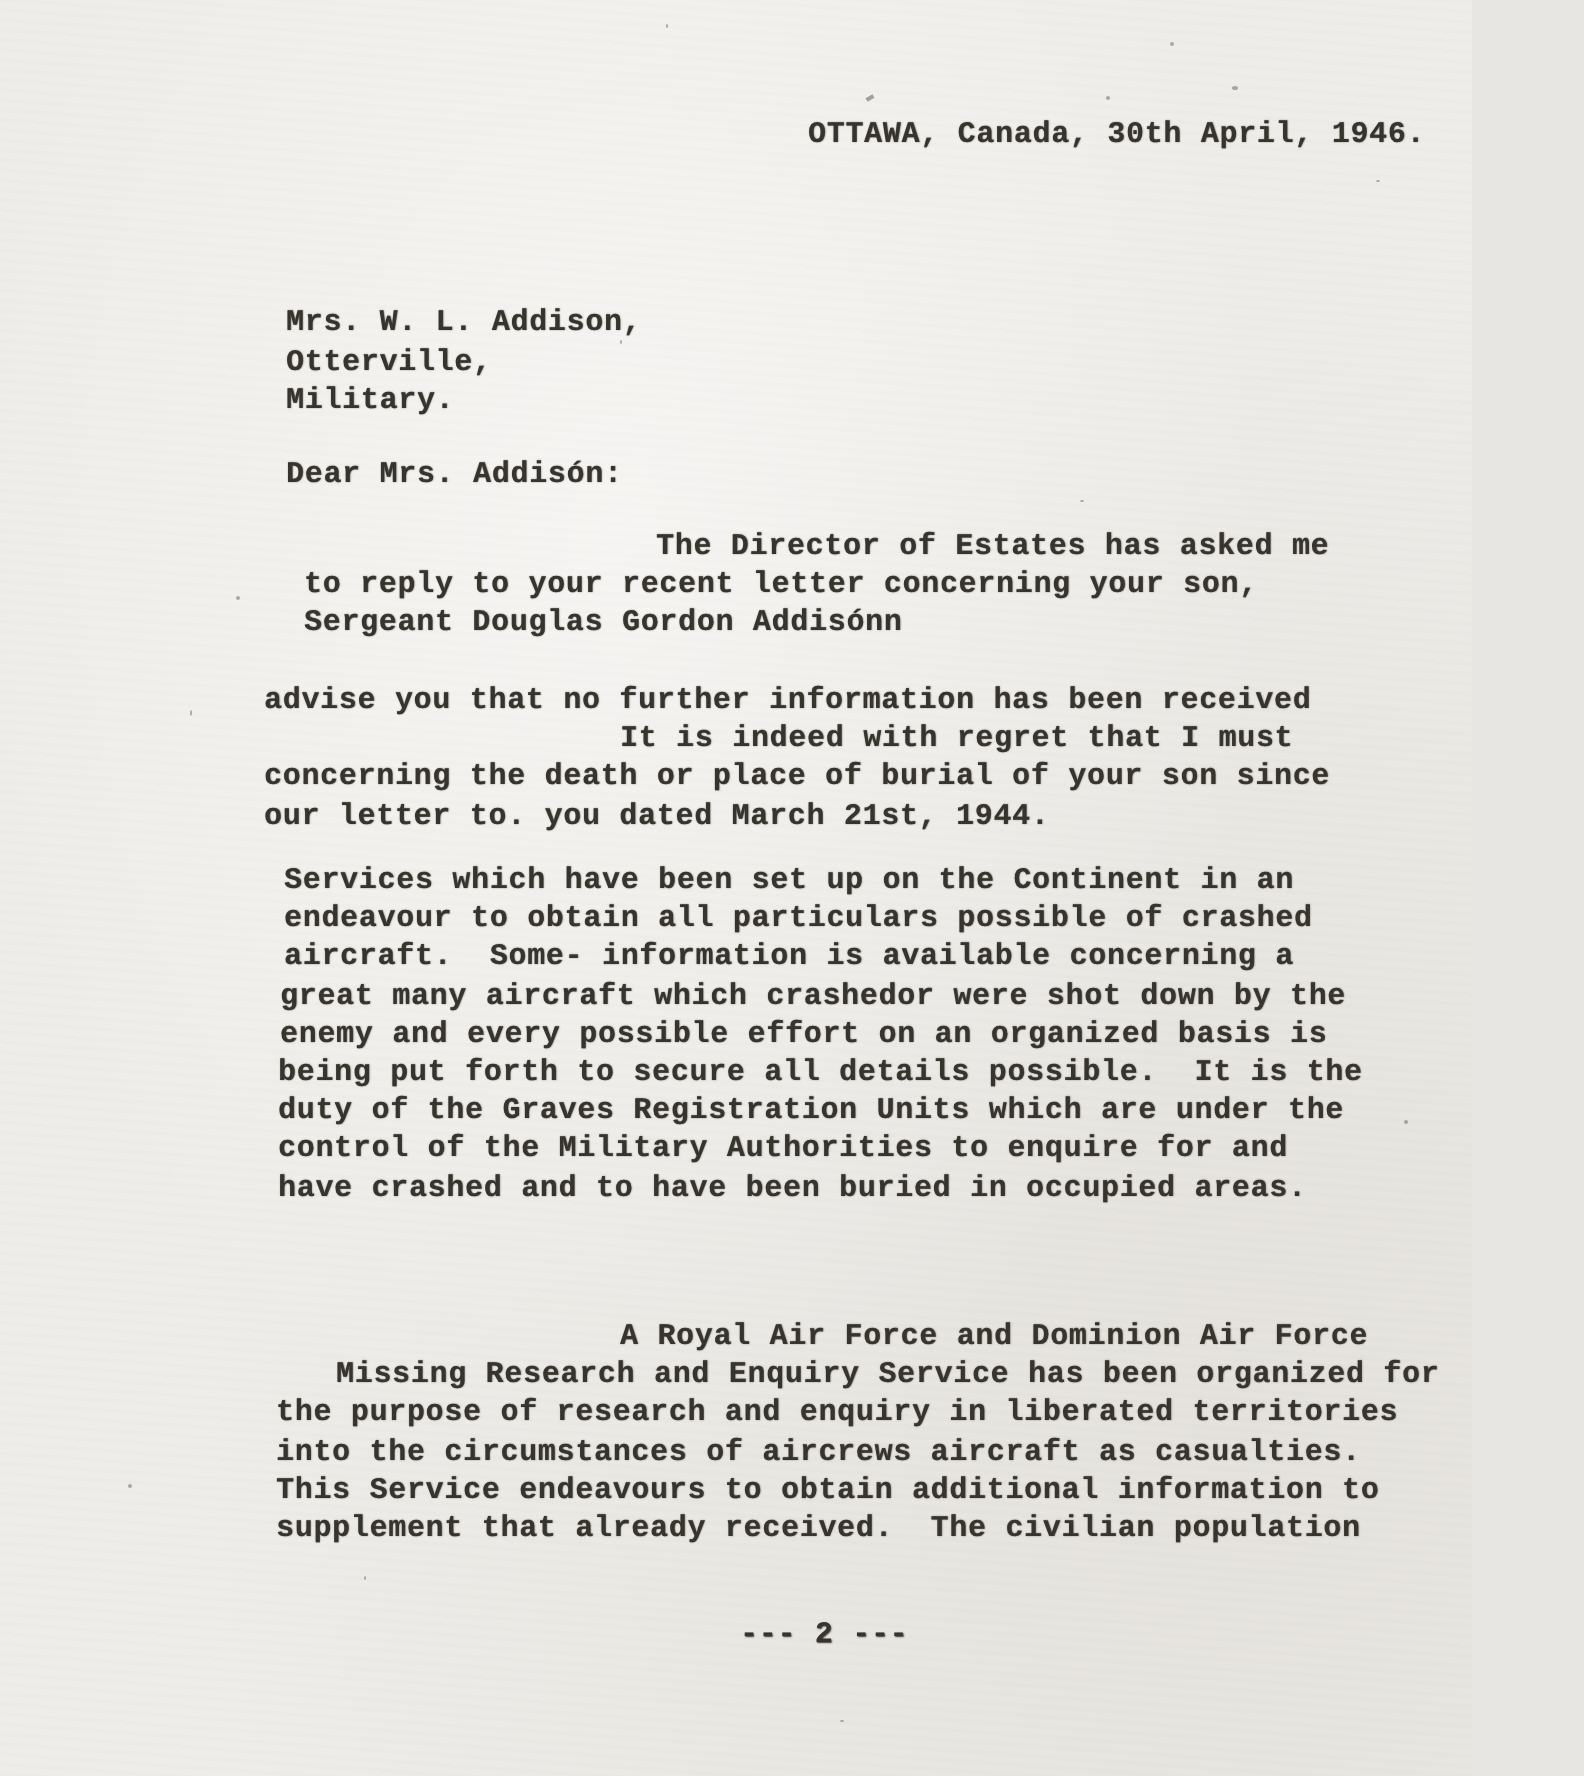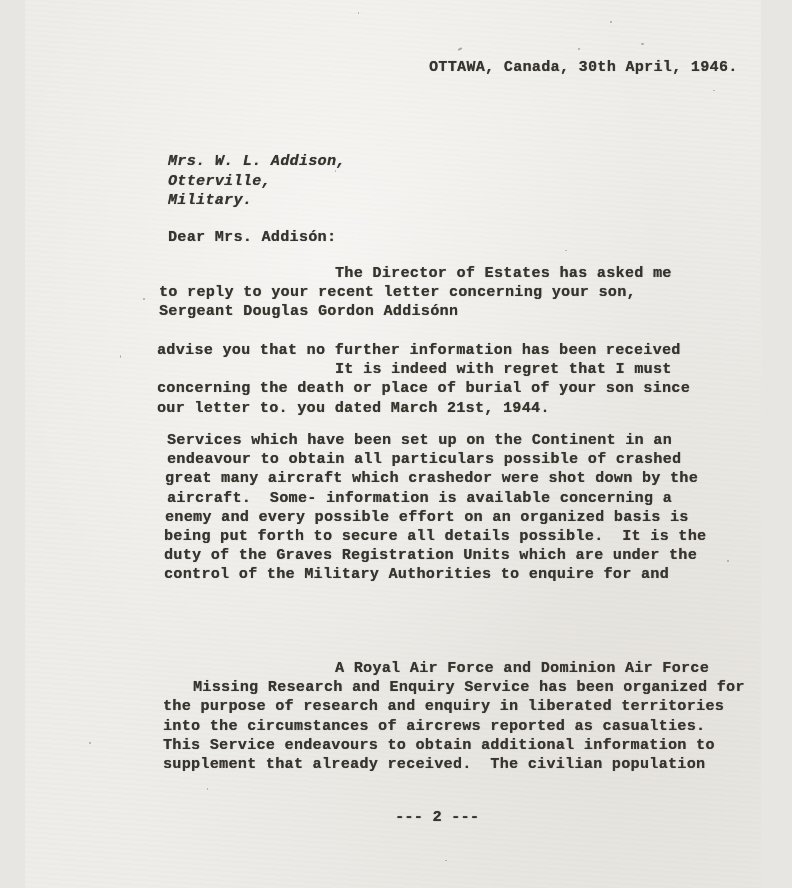--- a/index.html
+++ b/index.html
@@ -10,31 +10,30 @@
     height:888px;
     overflow:hidden;
     background-color:#efede9;
     background-image:
       radial-gradient(ellipse at 42% 30%, rgba(255,255,255,0.45) 0%, rgba(255,255,255,0) 55%),
       radial-gradient(ellipse at 85% 80%, rgba(180,175,165,0.18) 0%, rgba(180,175,165,0) 60%),
       repeating-linear-gradient(4deg, rgba(120,115,105,0.020) 0 2px, rgba(255,255,255,0.02) 2px 5px);
     font-family:"Liberation Mono","DejaVu Sans Mono",monospace;
     font-weight:700;
     color:#37342e;
-    margin-left:25px;
   }
   .line {
     white-space:pre;
     font-size:15px;
     line-height:19.2px;
     letter-spacing:.35px;
     text-shadow:0.2px 0.2px 0.7px rgba(55,52,46,0.8);
   }
   .block { position:absolute; }
-  .addr .line { line-height:19.5px;font-style:italic; }
+  .addr .line { line-height:19.5px; }
   .indent { padding-left:168px; }
   .speck {
     position:absolute;
     background:#55524a;
     border-radius:50%;
     opacity:.45;
   }
   .scratch {
     position:absolute;
     background:#55524a;
@@ -53,49 +52,50 @@
   <div class="block addr" style="left:143px; top:152px;">
     <div class="line">Mrs. W. L. Addison,</div>
     <div class="line">Otterville,</div>
     <div class="line">Military.</div>
   </div>
 
   <div class="block" style="left:143px; top:228px;">
     <div class="line">Dear Mrs. Addisón:</div>
   </div>
 
-  <div class="block" style="left:142px; top:264px;">
+  <div class="block" style="left:160px; top:264px;">
     <div class="line indent">The Director of Estates has asked me</div>
     <div class="line" style="margin-left:-8px;">to reply to your recent letter concerning your son,</div>
     <div class="line" style="margin-left:-8px;">Sergeant Douglas Gordon Addisónn</div>
   </div>
 
   <div class="block" style="left:142px; top:341px;">
     <div class="line" style="margin-left:-10px;">advise you that no further information has been received</div>
     <div class="line indent">It is indeed with regret that I must</div>
     <div class="line" style="margin-left:-10px;">concerning the death or place of burial of your son since</div>
     <div class="line" style="margin-left:-10px;">our letter to. you dated March 21st, 1944.</div>
   </div>
 
   <div class="block" style="left:142px; top:431px;">
     <div class="line">Services which have been set up on the Continent in an</div>
     <div class="line">endeavour to obtain all particulars possible of crashed</div>
+    <div class="line">aircraft.  Some- information is available concerning a</div>
     <div class="line" style="margin-left:-2px;">great many aircraft which crashedor were shot down by the</div>
-    <div class="line">aircraft.  Some- information is available concerning a</div>
     <div class="line" style="margin-left:-2px;">enemy and every possible effort on an organized basis is</div>
     <div class="line" style="margin-left:-3px;">being put forth to secure all details possible.  It is the</div>
     <div class="line" style="margin-left:-3px;">duty of the Graves Registration Units which are under the</div>
     <div class="line" style="margin-left:-3px;">control of the Military Authorities to enquire for and</div>
+    <div class="line" style="margin-left:-3px;">have crashed and to have been buried in occupied areas.</div>
   </div>
 
   <div class="block" style="left:142px; top:659px;">
     <div class="line indent">A Royal Air Force and Dominion Air Force</div>
     <div class="line" style="margin-left:-6px;padding-left:32px;">Missing Research and Enquiry Service has been organized for</div>
     <div class="line" style="margin-left:-4px;">the purpose of research and enquiry in liberated territories</div>
-    <div class="line" style="margin-left:-4px;">into the circumstances of aircrews reported as casualties.</div>
+    <div class="line" style="margin-left:-4px;">into the circumstances of aircrews aircraft as casualties.</div>
     <div class="line" style="margin-left:-4px;">This Service endeavours to obtain additional information to</div>
     <div class="line" style="margin-left:-4px;">supplement that already received.  The civilian population</div>
   </div>
 
   <div class="block" style="left:370px; top:808px;">
     <div class="line" style="text-shadow:0.4px 0.4px 0.8px rgba(40,38,34,0.9);">--- 2 ---</div>
   </div>
 
   <div>
     <div class="speck" style="left:585px; top:21px; width:2px; height:2px;"></div>

